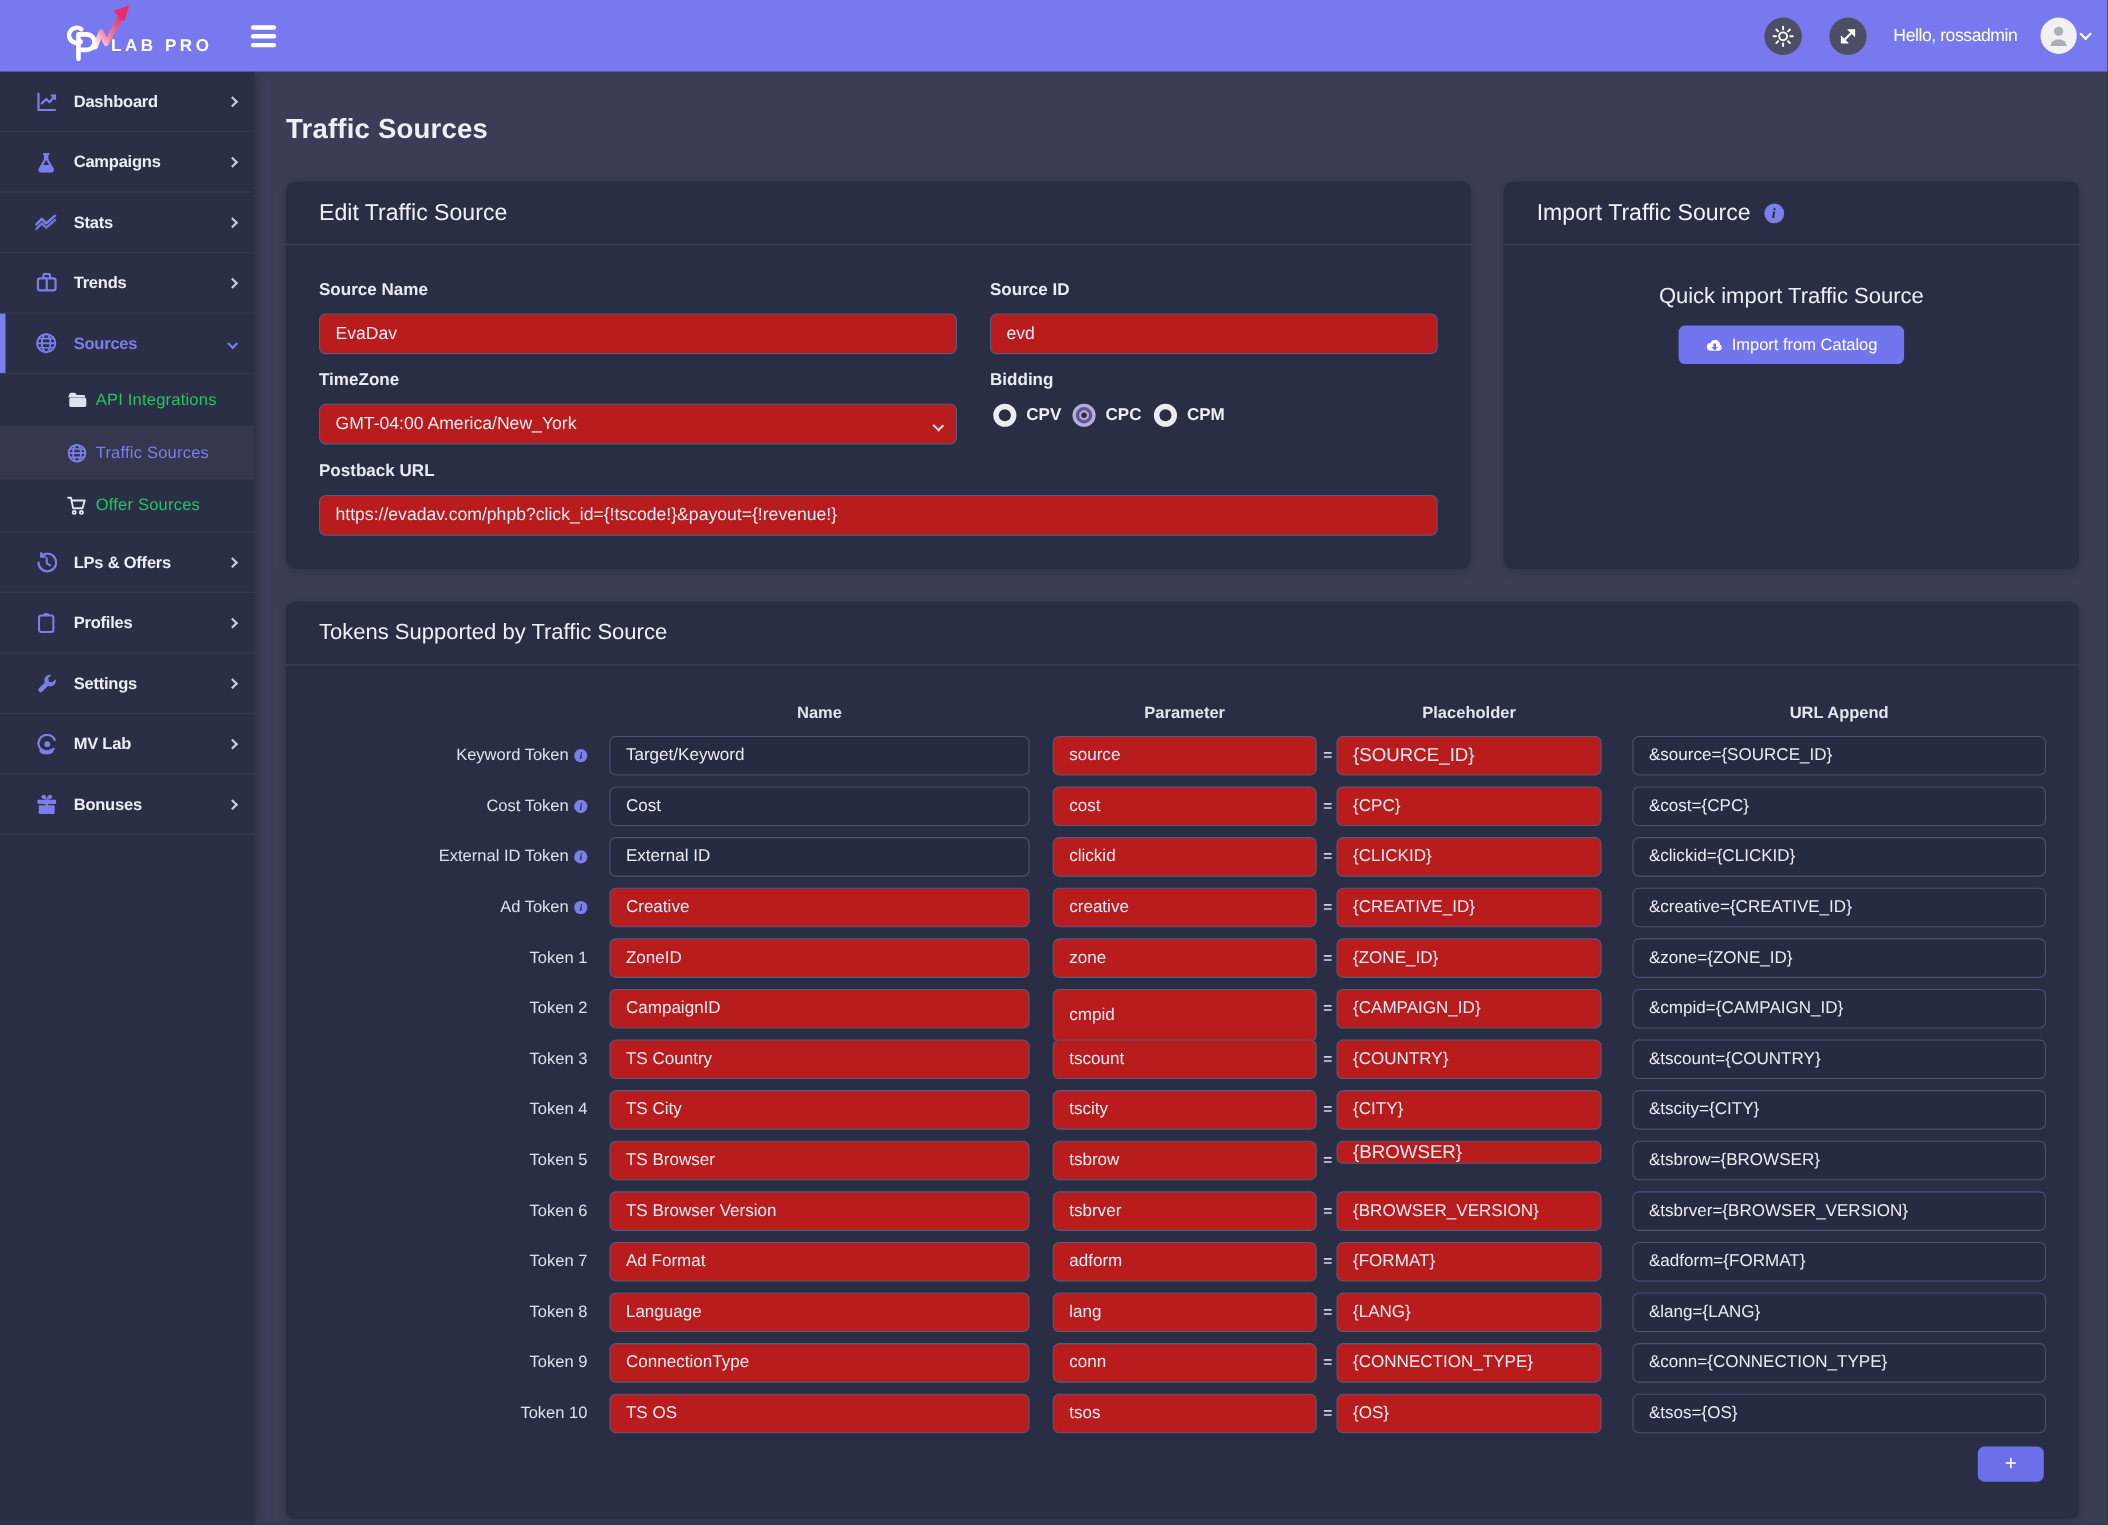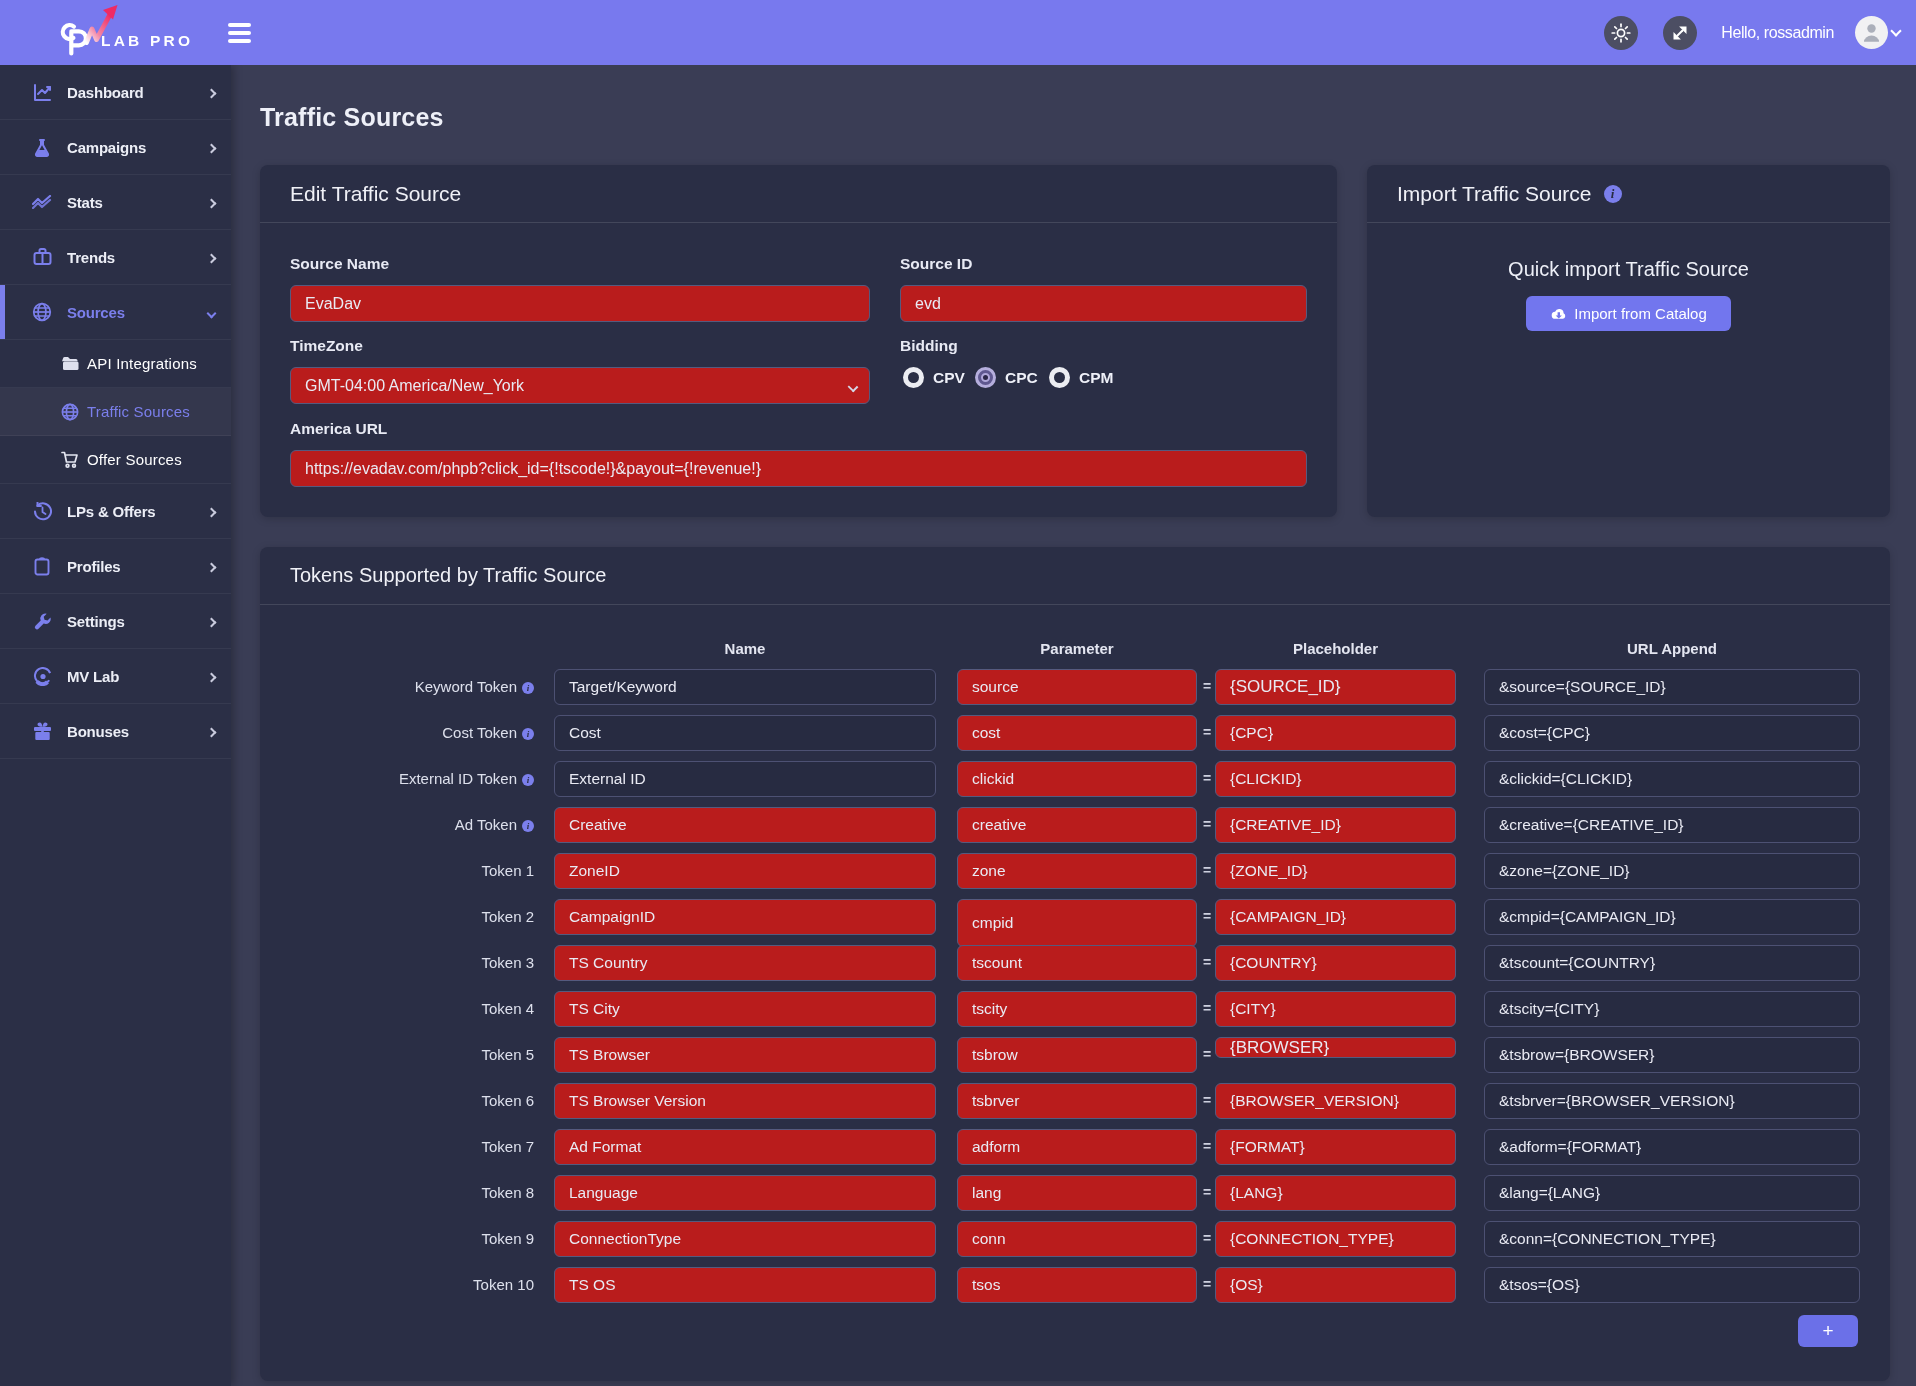--- a/index.html
+++ b/index.html
@@ -56,21 +56,21 @@
 .mi.active { }
 .mi.active::before {
   content:""; position:absolute; left:0; top:0; bottom:0; width:5px; background:#7b7fec;
 }
 .mi.active .tx { color:#7b7fec; }
 .smi {
   position:relative; height:48px; display:flex; align-items:center;
   border-bottom:1px solid rgba(255,255,255,0.055);
 }
 .smi .ic { position:absolute; left:61px; width:18px; height:18px; display:flex; align-items:center; justify-content:center; }
-.smi .tx { position:absolute; left:87px; font-size:15px; font-weight:400; color:#ffffff; letter-spacing:0.2px; }
+.smi .tx { position:absolute; left:87px; font-size:15px; font-weight:400; color:#22c55e; letter-spacing:0.2px; }
 .smi.active { background:rgba(255,255,255,0.045); }
 .smi.active .tx { color:#7b7fec; }
 
 .content { position:absolute; left:231px; top:65px; width:1685px; height:1321px; }
 h1.pagetitle {
   position:absolute; left:29px; top:38px; font-size:25px; font-weight:700; color:#eef0f8;
   letter-spacing:0.2px;
 }
 .card {
   position:absolute; background:#2a2e45; border-radius:8px;
@@ -393,21 +393,21 @@
       <span class="radio sel" style="position:absolute;left:72px;">
           <span class="in"></span>
         </span>
         <span class="rlabel" style="position:absolute;left:97px;line-height:21px;">CPC</span>
       <span class="radio" style="position:absolute;left:146px;">
           <span class="in"></span>
         </span>
         <span class="rlabel" style="position:absolute;left:171px;line-height:21px;">CPM</span>
     </div>
 
-    <div class="fg" style="left:30px; top:255px;"><span class="flabel">America URL</span></div>
+    <div class="fg" style="left:30px; top:255px;"><span class="flabel">Postback URL</span></div>
     <div class="fg inp" style="left:30px; top:285px; width:1017px;">https://evadav.com/phpb?click_id={!tscode!}&amp;payout={!revenue!}</div>
   </div>
 
   <div class="card" id="importcard">
     <div class="card-header">Import Traffic Source<span class="infoi">i</span></div>
     <div class="qimp">Quick import Traffic Source</div>
     <div class="impbtn">
       <svg width="17" height="13" viewBox="0 0 17 13" style="margin-top:1px;">
         <path d="M13.6 5.2 A4.4 4.4 0 0 0 5.1 3.8 A3.5 3.5 0 0 0 5.3 10.8 H13 A3 3 0 0 0 13.6 5.2 Z" fill="#fff"></path>
         <path d="M8.8 10.6 L11.9 7.4 H10 V4.2 H7.6 V7.4 H5.7 Z" fill="#7276ee"></path>

